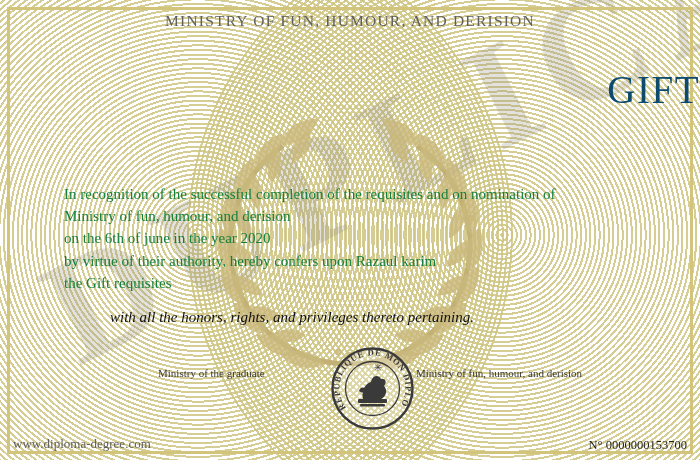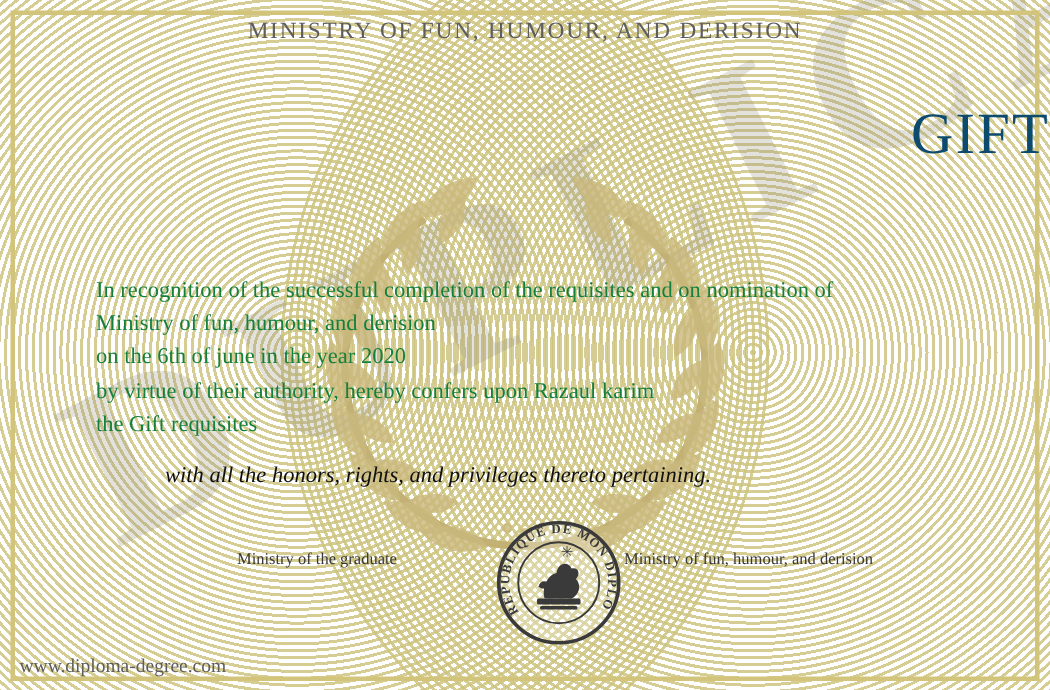--- a/index.html
+++ b/index.html
@@ -132,14 +132,15 @@
     <g fill="#3a3a3a">
       <text x="48" y="25" font-size="10" text-anchor="middle">✳</text>
       <path d="M33,53 C31,44 36,37 41,36 C42,29 49,28 51,33 C56,32 57,37 54,40 C58,44 56,51 51,53 Z"></path>
       <path d="M37,44 C34,40 30,41 29,45 C31,47 34,47 37,44 Z"></path>
       <rect x="28" y="53" width="29" height="4" rx="1"></rect>
       <rect x="30" y="58" width="25" height="2.4" rx="1"></rect>
     </g>
   </svg>
 
   <div class="url">www.diploma-degree.com</div>
+  <div class="serial">N° 0000000153700</div>
 
 </div>
 
 </body></html>

